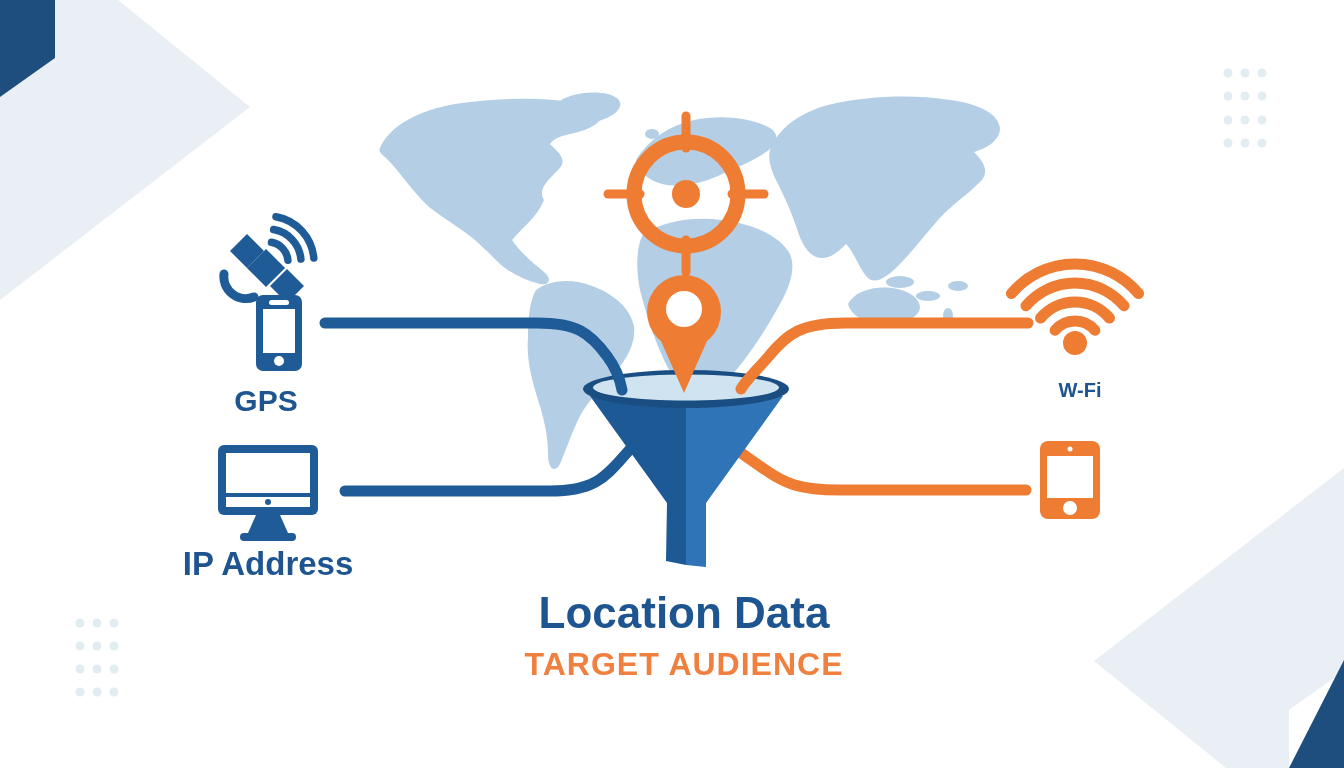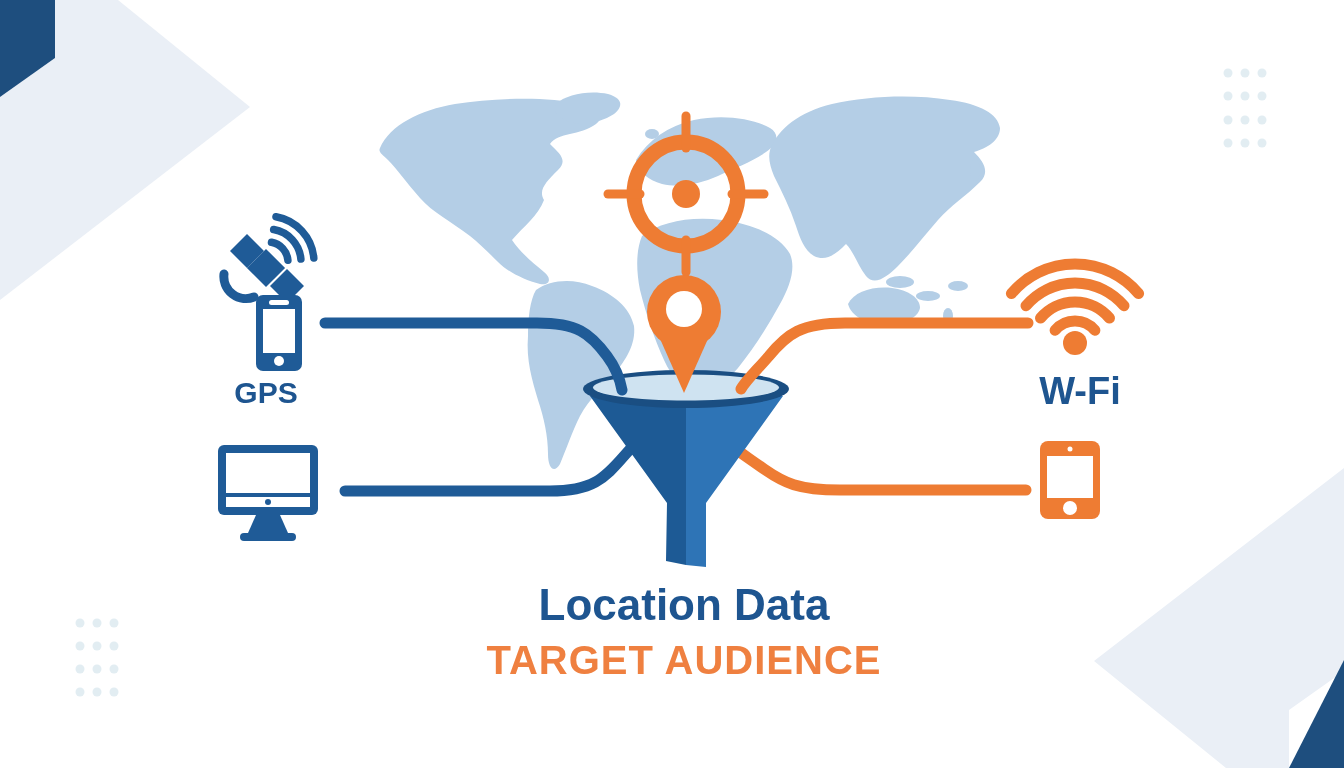--- a/index.html
+++ b/index.html
@@ -25,21 +25,21 @@
   .sat-arc{fill:none;stroke:var(--primary-blue);stroke-width:7.5;stroke-linecap:round;}
   .dish{fill:none;stroke:var(--primary-blue);stroke-width:9;stroke-linecap:round;}
   .wifi-arc{fill:none;stroke:var(--accent-orange);stroke-width:11;stroke-linecap:round;}
   .ring{fill:none;stroke:var(--accent-orange);stroke-width:15;}
   .tick{stroke:var(--accent-orange);stroke-width:9;stroke-linecap:round;}
   .cone-l{fill:var(--funnel-left);}
   .cone-r{fill:var(--funnel-right);}
   .rim{fill:var(--funnel-rim);}
   .bowl{fill:var(--funnel-inside);}
   .label{position:absolute;transform:translateX(-50%);white-space:nowrap;
-         font-weight:bold;color:var(--text-blue);line-height:1;}
+         font-weight:bold;color:var(--text-blue);line-height:1;margin-top:8px;}
   .label.title{color:var(--title-orange);letter-spacing:1px;}
 </style>
 </head>
 <body>
 
 <div class="canvas">
   <svg class="scene" viewBox="0 0 1344 768">
 
     <g>
       <polygon class="f-band" points="55,0 118,0 250,107 0,300 0,97 55,58"></polygon>
@@ -155,16 +155,17 @@
 
     <g>
       <rect class="f-orange" x="1040" y="441" width="60" height="78" rx="8"></rect>
       <rect class="white" x="1047" y="456" width="46" height="42"></rect>
       <circle class="white" cx="1070" cy="449" r="2.5"></circle>
       <circle class="white" cx="1070" cy="508" r="7"></circle>
     </g>
   </svg>
 
   <div class="label" style="left:266px;top:378px;font-size:30px;">GPS</div>
-  <div class="label" style="left:1080px;top:372px;font-size:38px;">W-Fi</div>
+  <div class="label" style="left:268px;top:539px;font-size:33px;">IP Address</div>
+  <div class="label" style="left:1080px;top:372px;font-size:20px;">W-Fi</div>
   <div class="label" style="left:684px;top:583px;font-size:44px;">Location Data</div>
-  <div class="label title" style="left:684px;top:640px;font-size:40px;">TARGET AUDIENCE</div>
+  <div class="label title" style="left:684px;top:640px;font-size:32px;">TARGET AUDIENCE</div>
 </div>
 
 </body></html>

